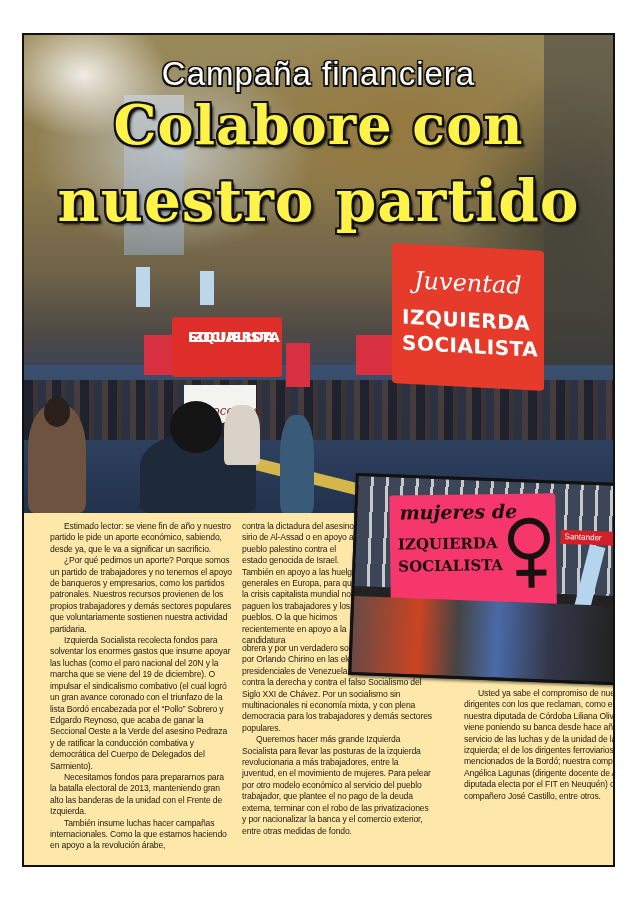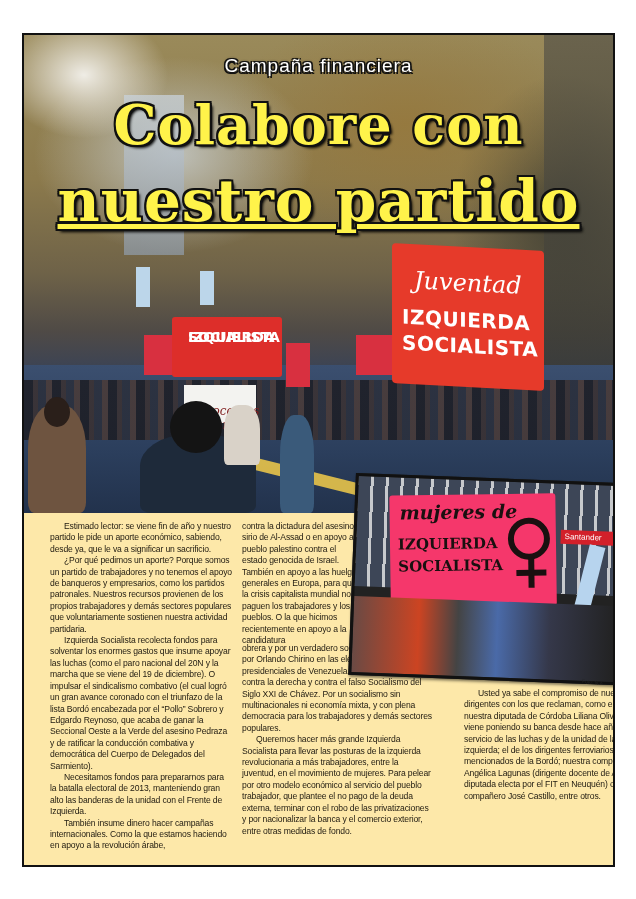--- a/index.html
+++ b/index.html
@@ -19,26 +19,26 @@
   .crowd { position:absolute; left:0; top:345px; width:589px; height:60px; background:repeating-linear-gradient(90deg,#1c1c22 0 9px,#3a3030 9px 14px,#2a2e3a 14px 22px,#4a3a36 22px 28px); opacity:0.85; }
   .person { position:absolute; border-radius:40% 40% 10% 10%; }
   .banner-big { position:absolute; left:368px; top:212px; width:152px; height:140px; background:#e63a2a; transform:skewY(3deg); border-radius:4px; }
   .banner-big .b1 { position:absolute; left:22px; top:22px; color:#fff; font-family:"DejaVu Serif", serif; font-style:italic; font-size:24px; }
   .banner-big .b2 { position:absolute; left:10px; top:60px; color:#fff; font-family:"DejaVu Sans", sans-serif; font-weight:bold; font-size:20px; letter-spacing:0.5px; line-height:26px; }
   .banner-mid { position:absolute; left:148px; top:282px; width:110px; height:60px; background:#dd2e2a; border-radius:3px; }
   .banner-mid span { position:absolute; left:8px; top:6px; color:#fff; font-weight:bold; font-size:14px; line-height:17px; font-family:"DejaVu Sans", sans-serif; }
   .banner-white { position:absolute; left:160px; top:330px; width:72px; height:28px; background:#f3f3f0; color:#7f1d1d; font-family:"DejaVu Serif", serif; font-style:italic; font-size:12px; padding:19px; box-sizing:border-box;margin-top:20px; }
   .flag { position:absolute; width:14px; height:40px; background:#bcd6ea; }
   .small-red { position:absolute; background:#d83040; }
-  .title-small { position:absolute; left:0; width:589px; top:20px; text-align:center; font-family:"Liberation Sans", sans-serif; font-size:19px; color:#fff; letter-spacing:1px;
+  .title-small { position:absolute; left:0; width:589px; top:20px; text-align:center; font-family:"Liberation Sans", sans-serif; font-size:33px; color:#fff; letter-spacing:1px;
     text-shadow: -1.5px -1.5px 0 #111, 1.5px -1.5px 0 #111, -1.5px 1.5px 0 #111, 1.5px 1.5px 0 #111, 0 0 3px #000; }
   .title-big { position:absolute; left:0; width:589px; text-align:center; font-family:"DejaVu Serif", serif; font-weight:bold; font-size:54px; color:#fff34a; letter-spacing:1px;
     text-shadow: -2px -2px 0 #111, 2px -2px 0 #111, -2px 2px 0 #111, 2px 2px 0 #111, 0 2px 0 #111, 2px 0 0 #111, -2px 0 0 #111, 0 -2px 0 #111, 3px 3px 3px #000; }
   .t1 { top:58px; }
-  .t2 { top:132px; font-size:58px;text-decoration:underline; }
+  .t2 { top:132px; font-size:58px; }
   .inset { position:absolute; left:328px; top:443px; width:262px; height:196px; border:3px solid #111; background:#222; transform:rotate(2.2deg); overflow:hidden; box-shadow:1px 2px 3px rgba(0,0,0,0.5); }
   .inset .bldg { position:absolute; left:0; top:0; width:262px; height:110px; background:repeating-linear-gradient(90deg,#3d4657 0 12px,#c7c9cc 12px 15px); }
   .inset .pink { position:absolute; left:34px; top:14px; width:166px; height:112px; background:#f5376b; transform:rotate(-3deg); border-radius:3px; }
   .inset .pink .p1 { position:absolute; left:10px; top:6px; font-family:"DejaVu Serif", serif; font-style:italic; font-weight:bold; font-size:19px; color:#1a1010; }
   .inset .pink .p2 { position:absolute; left:8px; top:38px; font-family:"DejaVu Serif", serif; font-weight:bold; font-size:15px; color:#1a1010; line-height:22px; }
   .inset .venus { position:absolute; left:118px; top:24px; width:30px; height:30px; border:6px solid #1a1010; border-radius:50%; }
   .inset .venus-stem { position:absolute; left:138px; top:64px; width:6px; height:30px; background:#1a1010; }
   .inset .venus-bar { position:absolute; left:126px; top:76px; width:30px; height:6px; background:#1a1010; }
   .inset .santander { position:absolute; left:204px; top:46px; width:58px; height:14px; background:#d2202a; color:#fff; font-size:8px; padding-left:4px; box-sizing:border-box; line-height:14px; }
   .inset .crowd2 { position:absolute; left:0; top:120px; width:262px; height:76px; background:linear-gradient(90deg,#6a4a44,#cc4422 25%,#444 40%,#4a6aa8 55%,#35384a 75%,#222 100%); }
@@ -90,21 +90,21 @@
     <div class="title-big t1">Colabore con</div>
     <div class="title-big t2">nuestro partido</div>
   </div>
 
   <div class="text-panel">
     <div class="col c1">
       <p>Estimado lector: se viene fin de año y nuestro partido le pide un aporte económico, sabiendo, desde ya, que le va a significar un sacrificio.</p>
       <p>¿Por qué pedimos un aporte? Porque somos un partido de trabajadores y no tenemos el apoyo de banqueros y empresarios, como los partidos patronales. Nuestros recursos provienen de los propios trabajadores y demás sectores populares que voluntariamente sostienen nuestra actividad partidaria.</p>
       <p>Izquierda Socialista recolecta fondos para solventar los enormes gastos que insume apoyar las luchas (como el paro nacional del 20N y la marcha que se viene del 19 de diciembre). O impulsar el sindicalismo combativo (el cual logró un gran avance coronado con el triunfazo de la lista Bordó encabezada por el “Pollo” Sobrero y Edgardo Reynoso, que acaba de ganar la Seccional Oeste a la Verde del asesino Pedraza y de ratificar la conducción combativa y democrática del Cuerpo de Delegados del Sarmiento).</p>
       <p>Necesitamos fondos para prepararnos para la batalla electoral de 2013, manteniendo gran alto las banderas de la unidad con el Frente de Izquierda.</p>
-      <p>También insume dinero hacer campañas internacionales. Como la que estamos haciendo en apoyo a la revolución árabe,</p>
+      <p>También insume luchas hacer campañas internacionales. Como la que estamos haciendo en apoyo a la revolución árabe,</p>
     </div>
     <div class="col c2">
       <p style="text-indent:0">contra la dictadura del asesino sirio de Al-Assad o en apoyo al pueblo palestino contra el estado genocida de Israel. También en apoyo a las huelgas generales en Europa, para que la crisis capitalista mundial no la paguen los trabajadores y los pueblos. O la que hicimos recientemente en apoyo a la candidatura</p>
     </div>
     <div class="col c2b">
       <p style="text-indent:0">obrera y por un verdadero socialismo encabezada por Orlando Chirino en las elecciones presidenciales de Venezuela. Una candidatura contra la derecha y contra el falso Socialismo del Siglo XXI de Chávez. Por un socialismo sin multinacionales ni economía mixta, y con plena democracia para los trabajadores y demás sectores populares.</p>
       <p>Queremos hacer más grande Izquierda Socialista para llevar las posturas de la izquierda revolucionaria a más trabajadores, entre la juventud, en el movimiento de mujeres. Para pelear por otro modelo económico al servicio del pueblo trabajador, que plantee el no pago de la deuda externa, terminar con el robo de las privatizaciones y por nacionalizar la banca y el comercio exterior, entre otras medidas de fondo.</p>
     </div>
     <div class="col c3">
       <p>Usted ya sabe el compromiso de nuestros dirigentes con los que reclaman, como el de nuestra diputada de Córdoba Liliana Olivero, que viene poniendo su banca desde hace años al servicio de las luchas y de la unidad de la izquierda; el de los dirigentes ferroviarios ya mencionados de la Bordó; nuestra compañera Angélica Lagunas (dirigente docente de ATEN y diputada electa por el FIT en Neuquén) o nuestro compañero José Castillo, entre otros.</p>

